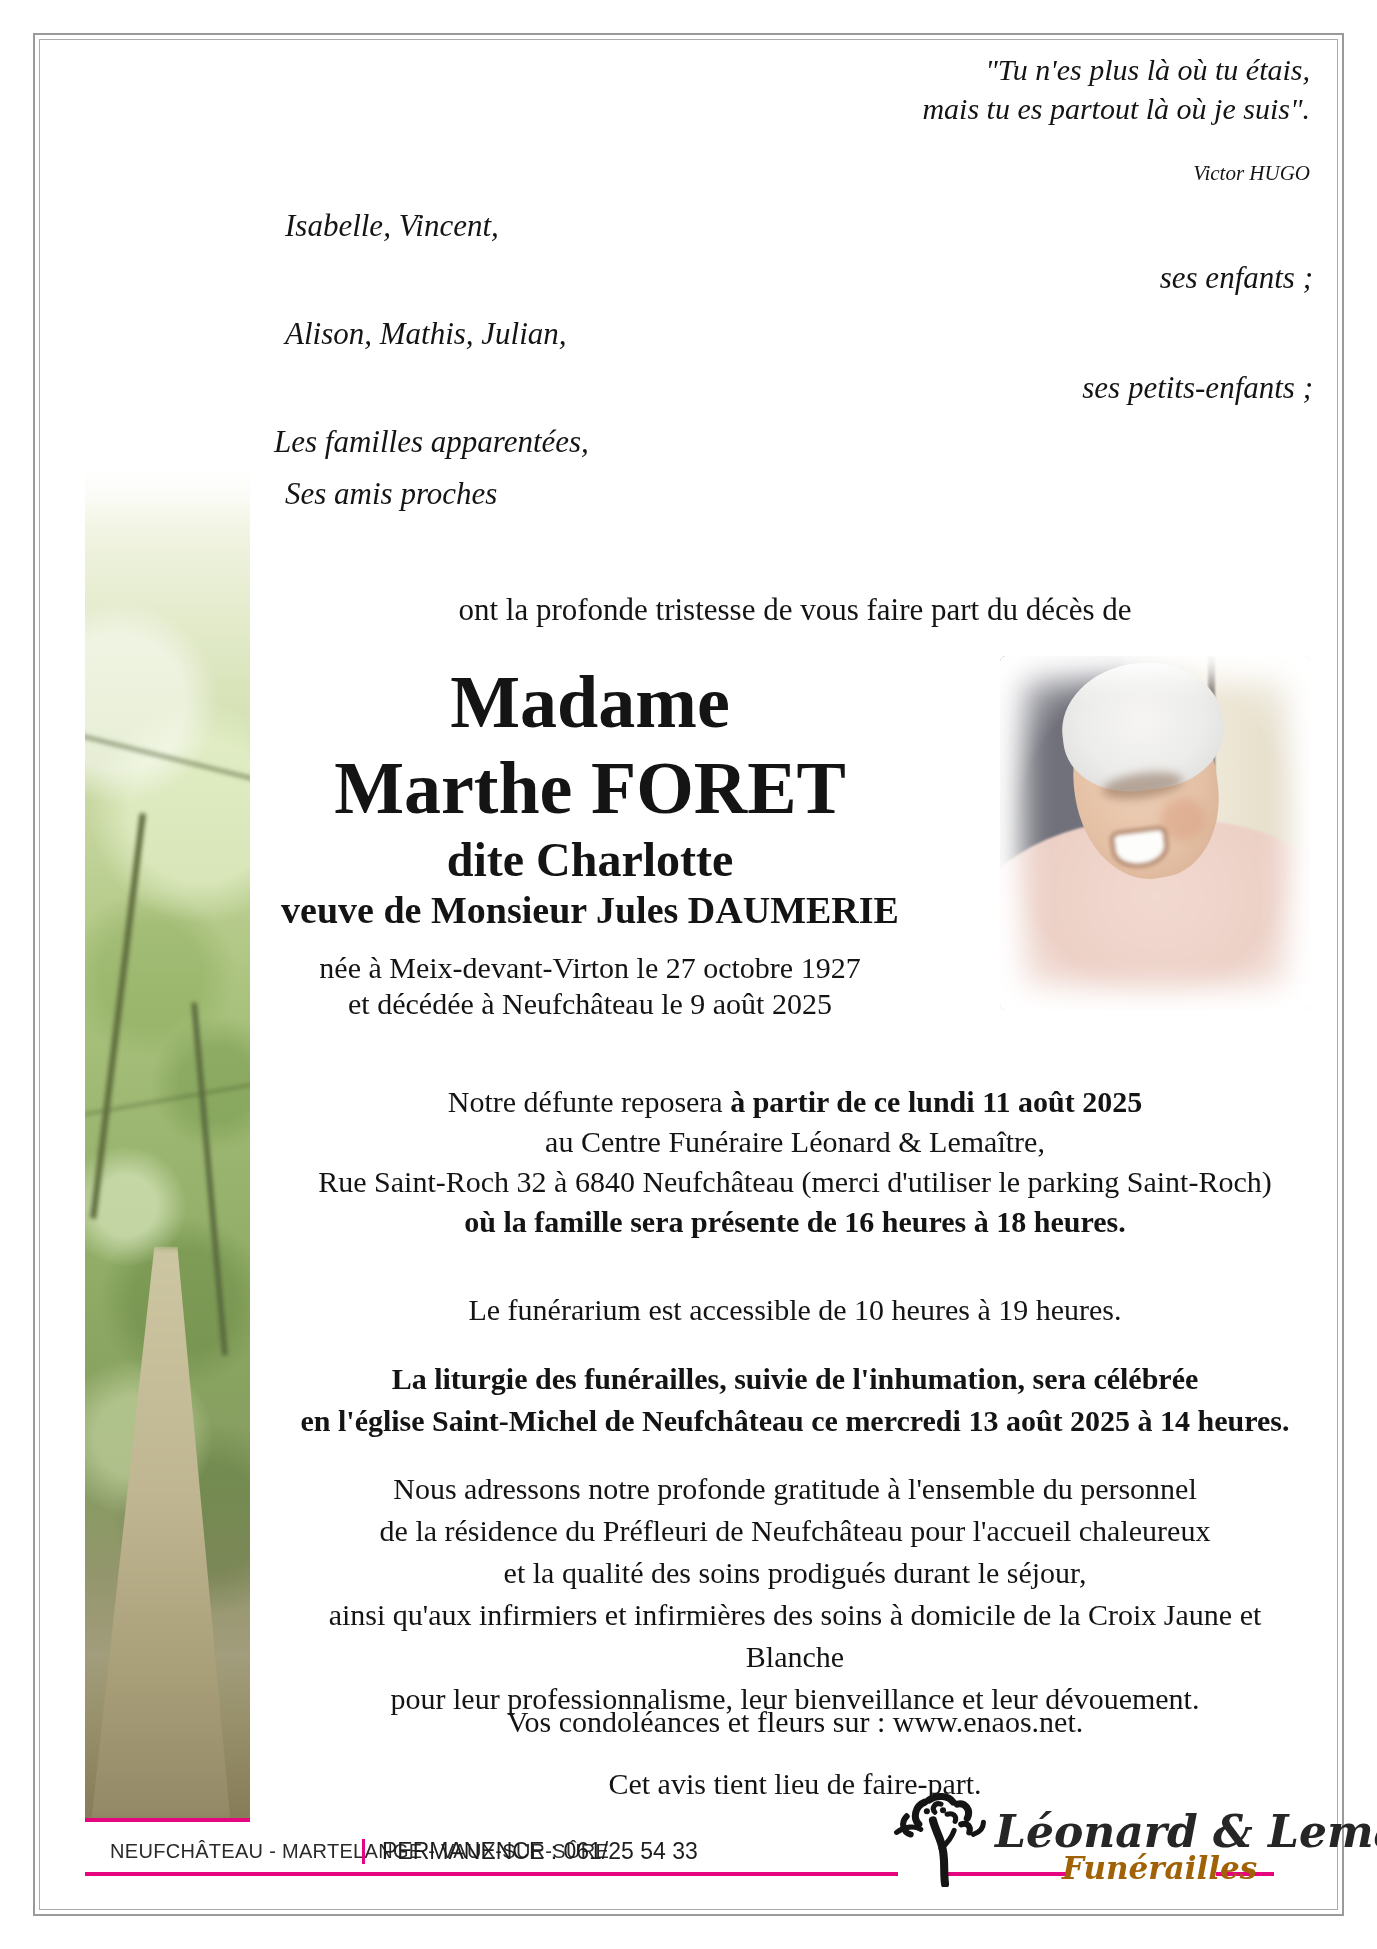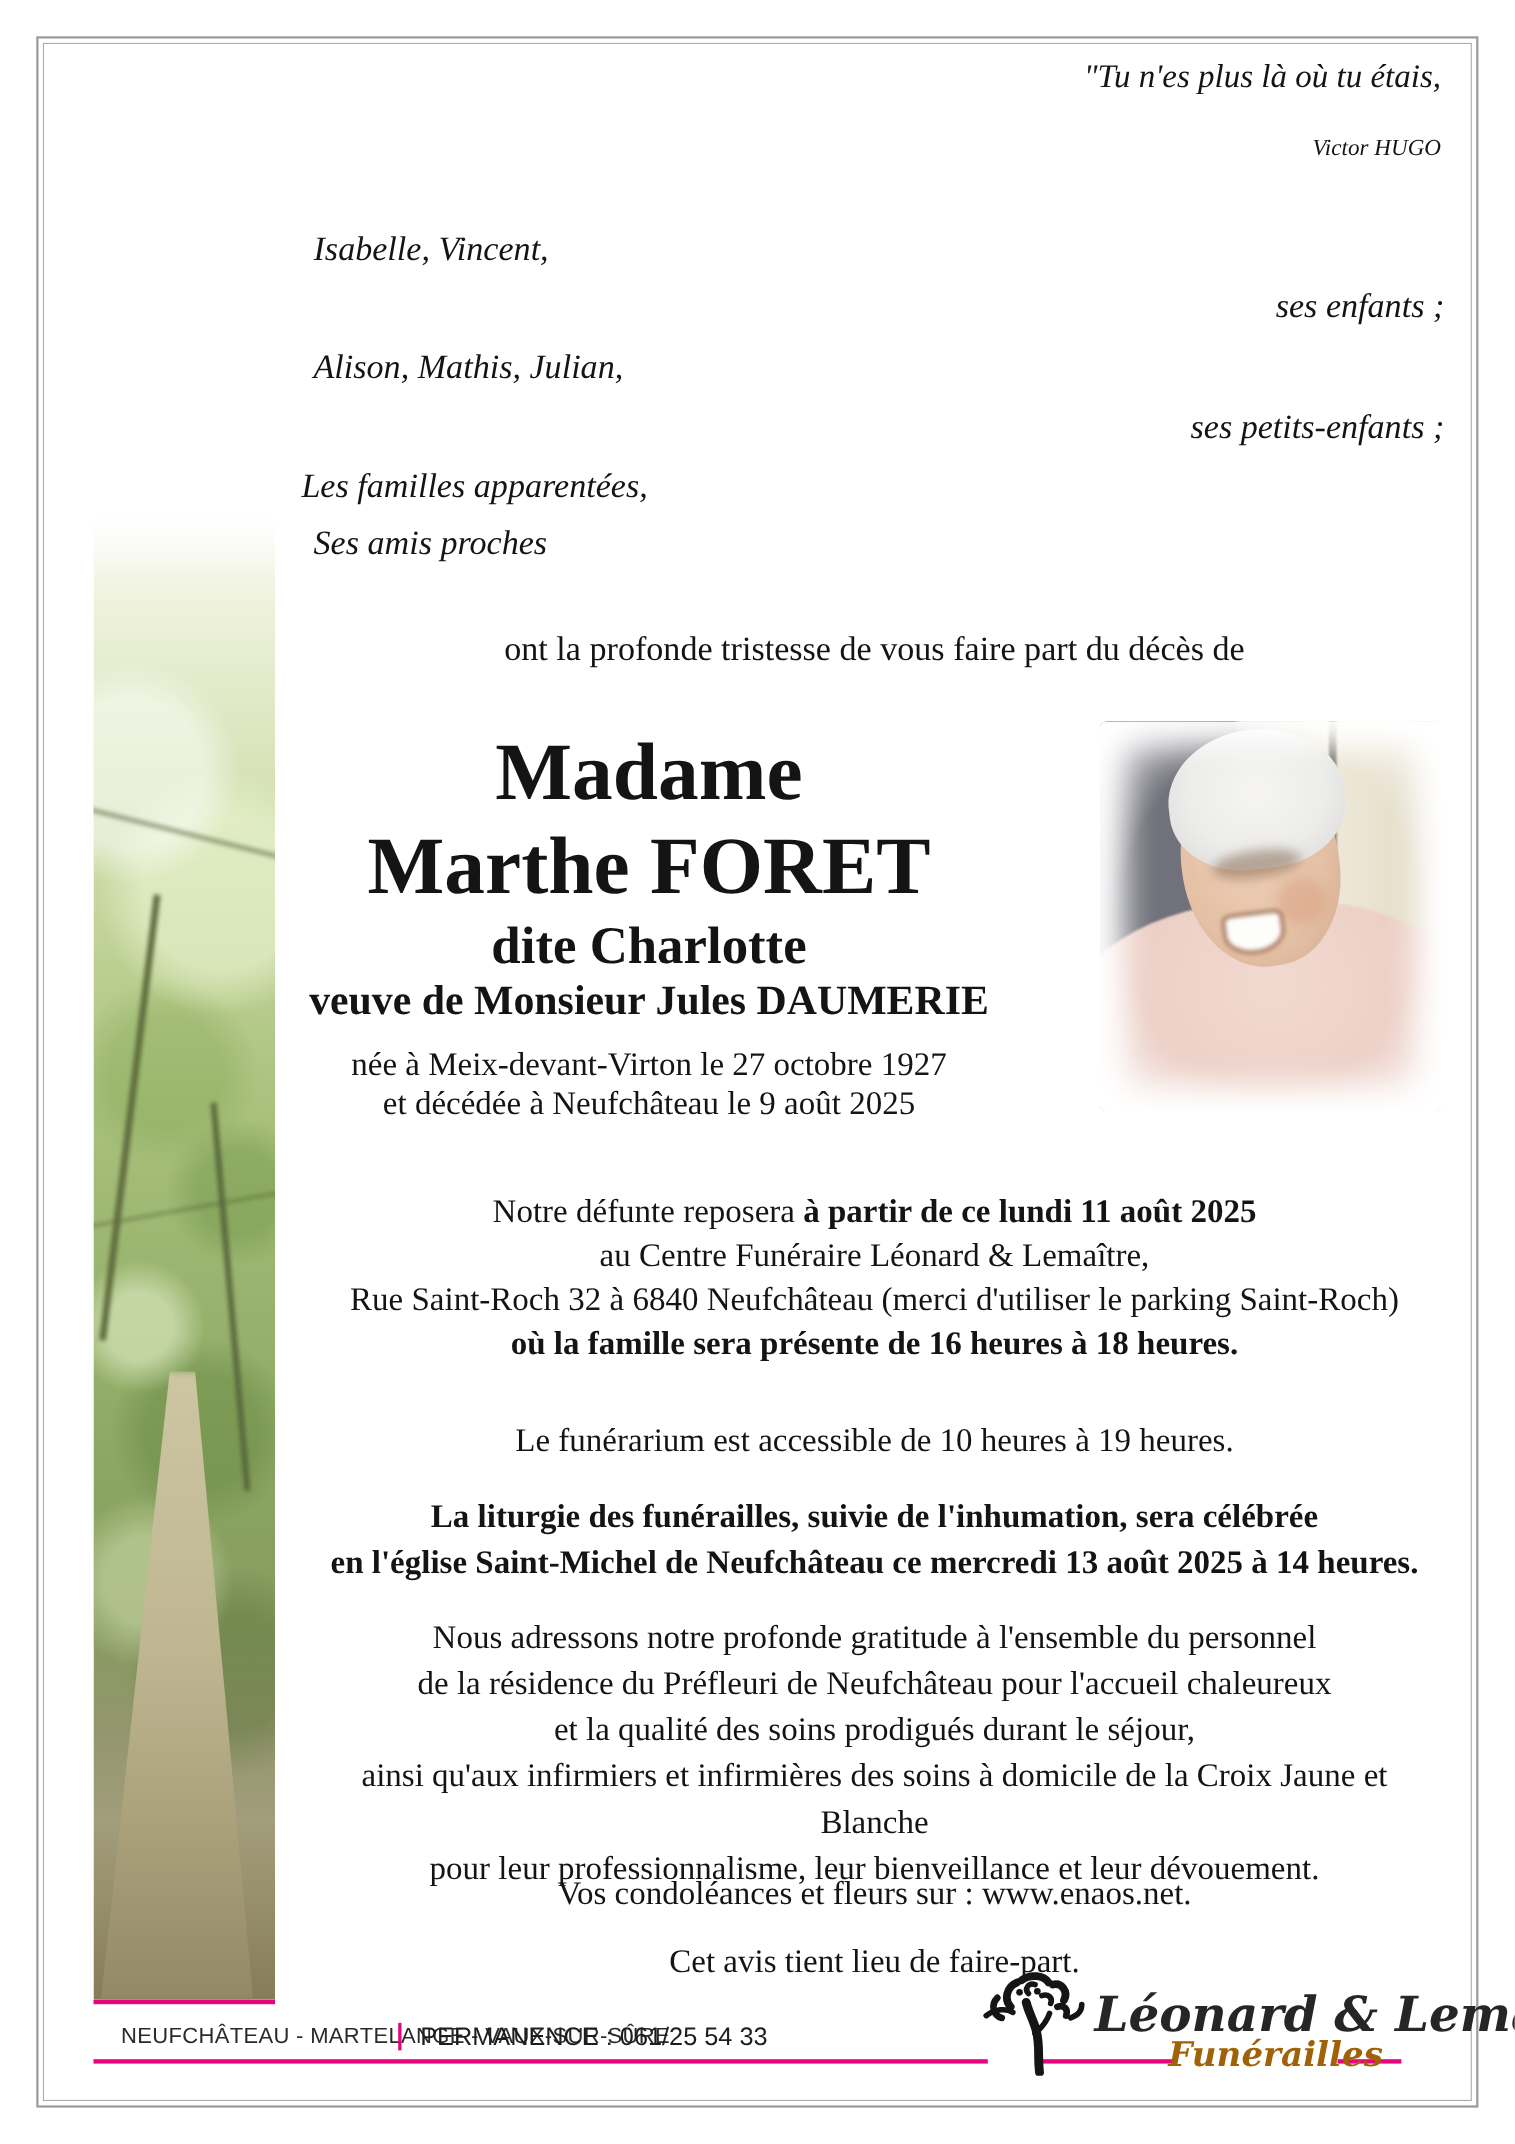--- a/index.html
+++ b/index.html
@@ -11,21 +11,21 @@
   
   .frame-outer{position:absolute;left:33px;top:33px;right:33px;bottom:33px;border:2px solid #9a9a9a;}
   .frame-inner{position:absolute;left:39px;top:39px;right:39px;bottom:39px;border:1px solid #ababab;}
   
   .quote{right:67px;top:50px;text-align:right;font-style:italic;font-size:30px;line-height:39px;}
   .quote-author{margin-top:26px;font-size:21px;}
   
   .fam{font-size:31px;white-space:nowrap;font-style:italic;}
   .fam-right{font-style:italic;text-align:right;}
   
-  .announce{left:280px;width:1030px;text-align:center;font-size:31px;top:572px;}
+  .announce{left:280px;width:1030px;text-align:center;font-size:31px;top:592px;}
   .titlecol{left:40px;width:1100px;text-align:center;}
   .t-madame{top:662px;font-size:74px;font-weight:bold;line-height:80px;}
   .t-name{top:748px;font-size:74px;font-weight:bold;line-height:80px;}
   .t-nick{top:834px;font-size:48px;font-weight:bold;line-height:52px;}
   .t-widow{top:888px;font-size:38px;font-weight:bold;line-height:44px;}
   .t-birth{top:950px;font-size:30px;line-height:36px;}
   .t-death{top:986px;font-size:30px;line-height:36px;}
   
   .bodycol{left:280px;width:1030px;text-align:center;font-size:30px;line-height:40px;}
   .p-visit{top:1082px;}
@@ -95,20 +95,21 @@
   .tree{left:890px;top:1790px;width:102px;height:97px;}
 </style>
 </head>
 <body>
 
 <div class="frame-outer"></div>
 <div class="frame-inner"></div>
 
 <div class="abs quote">
   <div>"Tu n'es plus là où tu étais,</div>
+  <div>mais tu es partout là où je suis".</div>
   <div class="quote-author">Victor HUGO</div>
 </div>
 
 <div class="abs fam" style="left:285px;top:208px;">Isabelle, Vincent,</div>
 <div class="abs fam fam-right" style="right:64px;top:260px;">ses enfants ;</div>
 <div class="abs fam" style="left:285px;top:316px;">Alison, Mathis, Julian,</div>
 <div class="abs fam fam-right" style="right:64px;top:370px;">ses petits-enfants ;</div>
 <div class="abs fam" style="left:274px;top:424px;">Les familles apparentées,</div>
 <div class="abs fam" style="left:285px;top:476px;">Ses amis proches</div>
 

